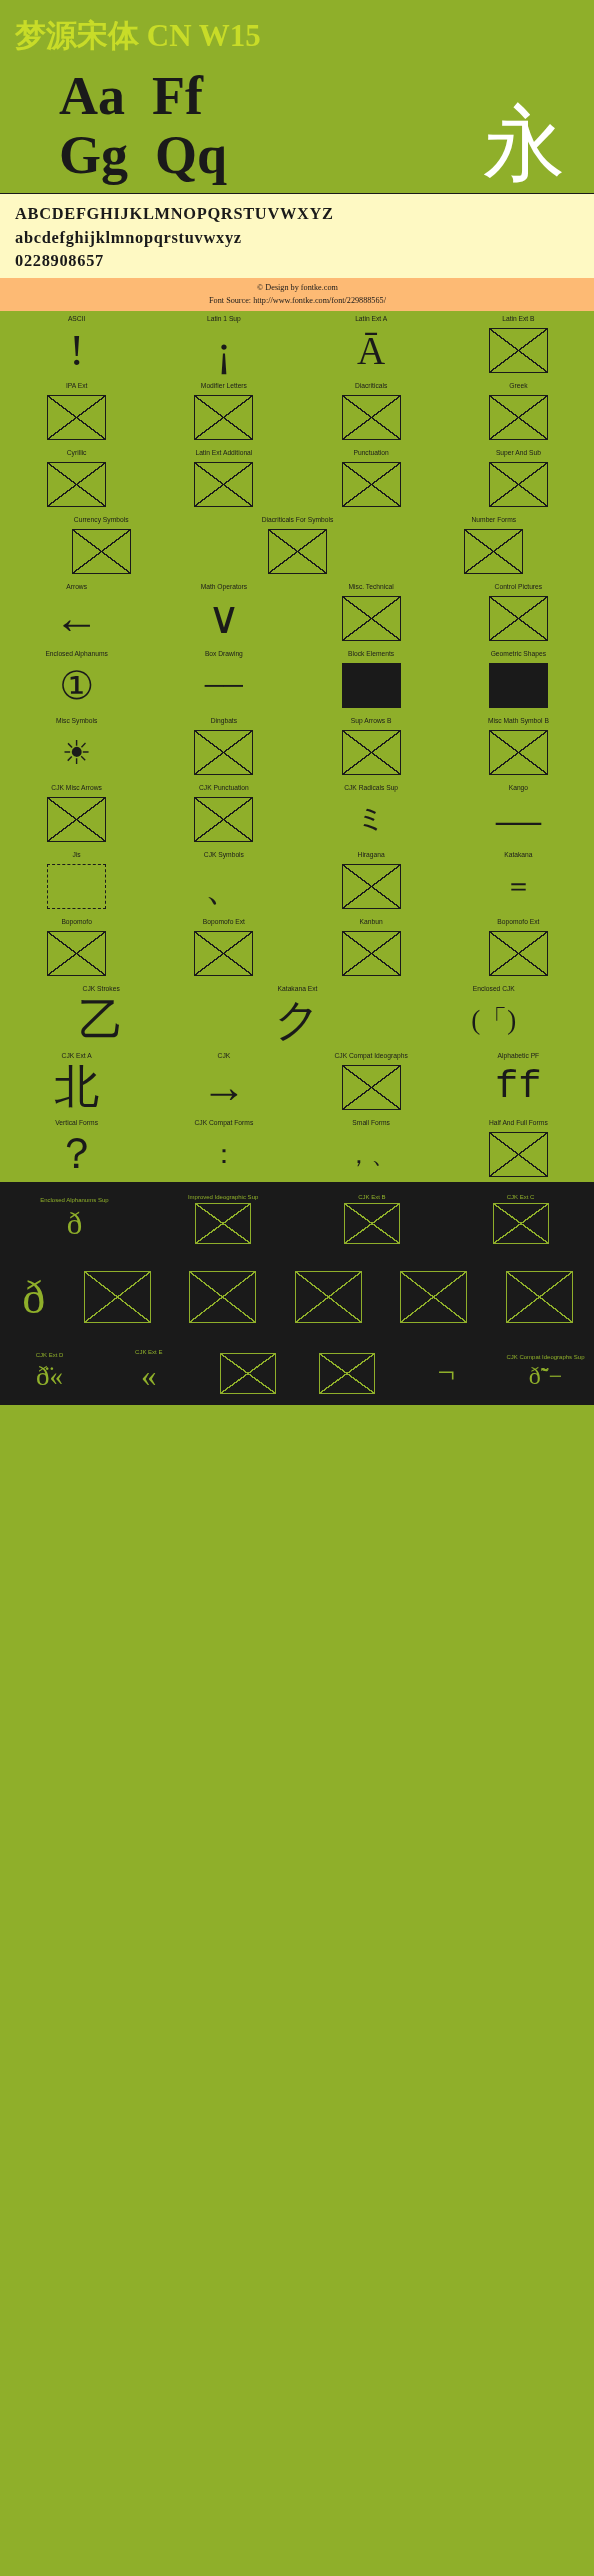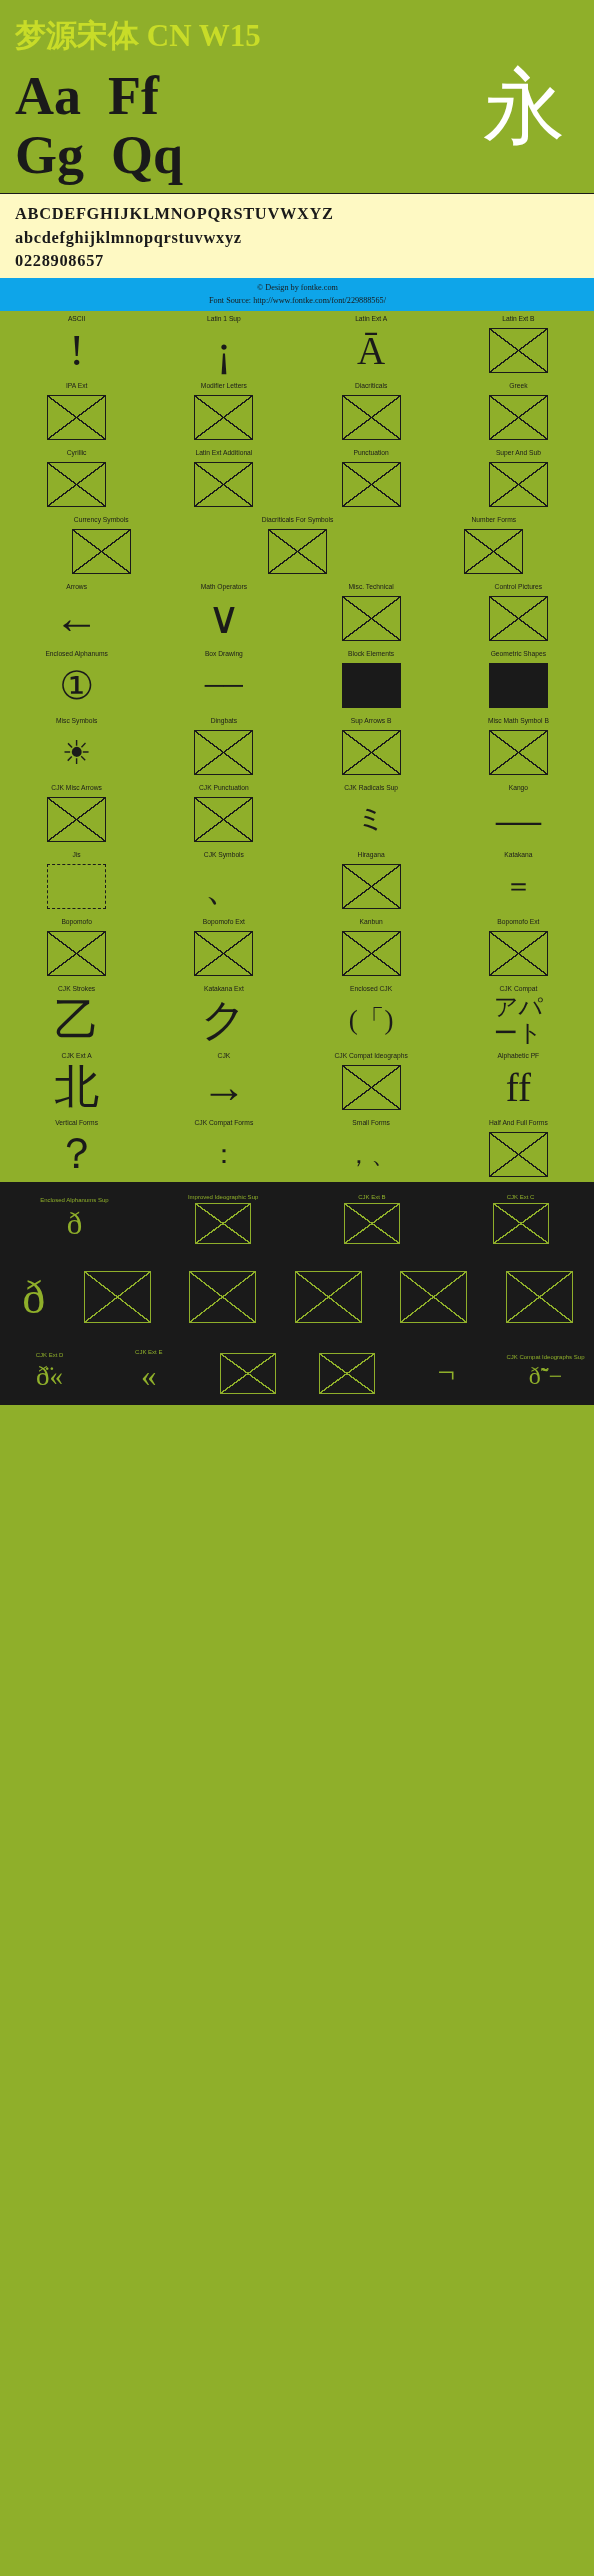--- a/index.html
+++ b/index.html
@@ -16,22 +16,23 @@
     }
     .font-title {
       color: #c8dc28;
       font-size: 31px;
       font-weight: bold;
       font-family: serif;
       margin-bottom: 10px;
     }
     .font-preview {
       display: flex;
-      align-items: flex-start;
+      align-items: flex-end;
       gap: 17px;
+      margin-left: 44px;
     }
     .preview-left {
       display: flex;
       flex-direction: column;
       gap: 0px;
     }
     .preview-chars {
       color: #1a1a1a;
       font-size: 54px;
       font-weight: bold;
@@ -256,21 +257,21 @@
       color: #1a1a1a;
       font-size: 24px;
       font-family: serif;
       line-height: 1.1;
     }
 
     
     .ff-ligature {
       font-size: 39px;
       color: #1a1a1a;
-      font-family: Liberation Serif, serif;
+      font-family: Liberation Mono, monospace;
     }
 
     
     .qmark-large {
       font-size: 43px;
       color: #1a1a1a;
       font-family: serif;
     }
 
     
@@ -300,21 +301,21 @@
     <div class="yong-char">永</div>
   </div>
 </div>
 
 <div class="alphabet-section">
   <div class="alphabet-line">ABCDEFGHIJKLMNOPQRSTUVWXYZ</div>
   <div class="alphabet-line">abcdefghijklmnopqrstuvwxyz</div>
   <div class="numbers-line">0228908657</div>
 </div>
 
-<div style="background:#0ea5e9; padding: 1.5px 0;">
+<div style="background:#fdba74; padding: 1.5px 0;">
   <div class="copyright">© Design by fontke.com</div>
   <div class="source">Font Source: http://www.fontke.com/font/229888565/</div>
 </div>
 
 <div class="grid-container">
 
   <div class="grid-row">
     <div class="grid-cell">
       <div class="cell-label">ASCII</div>
       <div class="cell-content">
@@ -588,29 +589,20 @@
     <div class="grid-cell">
       <div class="cell-label">Katakana Ext</div>
       <div class="cell-content">
         <span class="char-display-lg">ク</span>
       </div>
     </div>
     <div class="grid-cell">
       <div class="cell-label">Enclosed CJK</div>
       <div class="cell-content">
         <span style="font-size:27px; color:#1a1a1a; font-family:serif;">(「)</span>
-      </div>
-    </div>
-    <div class="grid-cell">
-      <div class="cell-label">CJK Compat</div>
-      <div class="cell-content">
-        <div class="jp-chars">
-          <span>アパ</span>
-          <span>ート</span>
-        </div>
       </div>
     </div>
   </div>
 
   <div class="grid-row">
     <div class="grid-cell">
       <div class="cell-label">CJK Ext A</div>
       <div class="cell-content">
         <span class="char-display-lg">北</span>
       </div>

